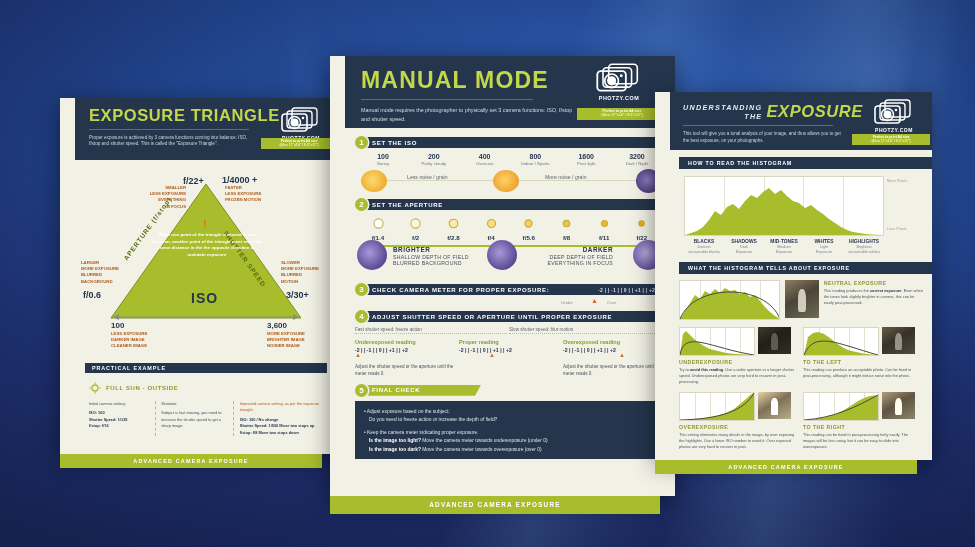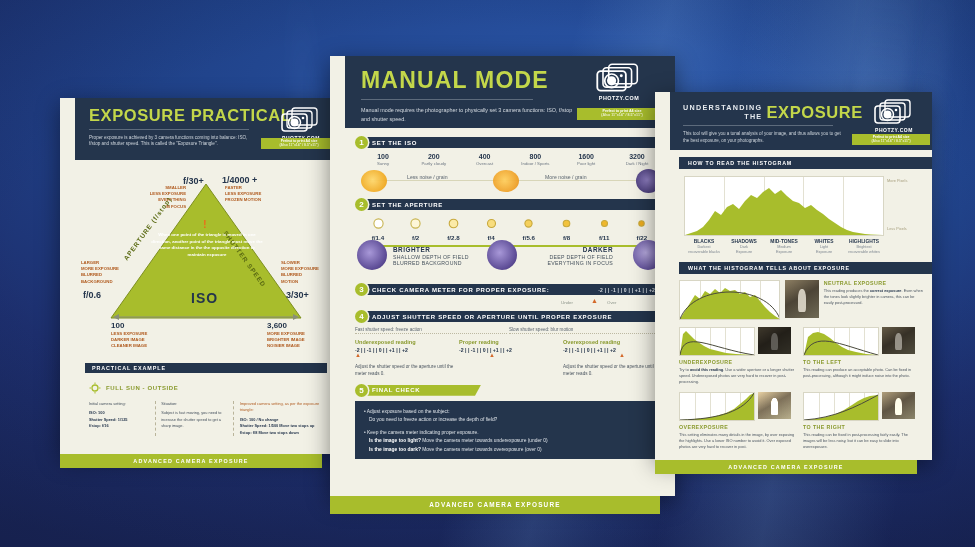--- a/index.html
+++ b/index.html
@@ -115,21 +115,21 @@
 
 <div id="stage">
   <div class="bg"></div>
   <div class="bg-streak" style="left:845px;top:-30px;width:52px;height:430px;transform:rotate(6deg);"></div>
   <div class="bg-streak" style="left:905px;top:-40px;width:30px;height:480px;transform:rotate(5deg);opacity:.6;"></div>
   <div class="bg-streak" style="left:296px;top:-20px;width:26px;height:420px;transform:rotate(-3deg);opacity:.45;"></div>
   <div class="bg-vig"></div>
 
   <div class="card" id="c1">
     <div class="head">
-      <div class="title">EXPOSURE PRACTICAL</div>
+      <div class="title">EXPOSURE TRIANGLE</div>
       <div class="rule"></div>
       <div class="sub">Proper exposure is achieved by 3 camera functions coming into balance: ISO, f/stop and shutter speed.  This is called the "Exposure Triangle".</div>
 
       <div class="logo" style="position:absolute;right:12px;top:8px;width:48px;">
         <svg width="40" height="28" viewBox="0 0 40 28" style="margin:0 auto;">
           <rect x="11" y="2" width="25" height="17" rx="3" fill="none" stroke="#fff" stroke-width="1.4"></rect>
           <rect x="6" y="5" width="25" height="17" rx="3" fill="none" stroke="#fff" stroke-width="1.4"></rect>
           <rect x="1" y="8" width="25" height="17" rx="3" fill="none" stroke="#fff" stroke-width="1.6"></rect>
           <circle cx="13.5" cy="16.5" r="6" fill="none" stroke="#fff" stroke-width="1.5"></circle>
           <circle cx="13.5" cy="16.5" r="4" fill="#fff"></circle>
@@ -142,21 +142,21 @@
         <span style="opacity:.75;">(Also 11"x14" / 8.5"x11")</span>
       </div>
     </div>
 
     <div class="body">
 
       <svg class="tri-wrap" viewBox="0 0 262 190">
         <polygon points="131,24 226,158 36,158" fill="#a8bd2c" stroke="#7d8f20" stroke-width="1"></polygon>
       </svg>
 
-      <div class="tri-big" style="left:108px;top:16px;">f/30+</div>
+      <div class="tri-big" style="left:108px;top:16px;">f/22+</div>
       <div class="tri-big" style="left:147px;top:15px;">1/4000 +</div>
       <div class="tri-label" style="left:69px;top:25px;width:42px;text-align:right;white-space:pre-line;">SMALLER
 LESS EXPOSURE
 EVERYTHING
 IN FOCUS</div>
       <div class="tri-label" style="left:150px;top:25px;width:52px;white-space:pre-line;">FASTER
 LESS EXPOSURE
 FROZEN MOTION</div>
 
       <div class="tri-side" style="left:50px;top:96px;transform:rotate(-54deg);transform-origin:left center;color:#5a6a13;">APERTURE (f/stop)</div>
@@ -397,21 +397,21 @@
         <div>• Keep the camera meter indicating proper exposure.</div>
         <div style="padding-left:5px;"><b>Is the image too light?</b><span> Move the camera meter towards underexposure (under 0)</span></div>
         <div style="padding-left:5px;"><b>Is the image too dark?</b><span> Move the camera meter towards overexposure (over 0)</span></div>
       </div>
     </div>
     <div class="footer" style="position:absolute;left:0;bottom:-18px;width:330px;height:18px;line-height:18px;font-size:6.4px;">ADVANCED CAMERA EXPOSURE</div>
   </div>
 
   <div class="card" id="c3">
     <div class="head">
-      <div style="display:flex;align-items:center;gap:4px;">
+      <div style="display:flex;align-items:flex-start;gap:4px;font-style:italic;">
         <div>
           <div class="kick">UNDERSTANDING</div>
           <div class="kick" style="text-align:right;">THE</div>
         </div>
         <div class="title">EXPOSURE</div>
       </div>
       <div class="rule"></div>
       <div class="sub">This tool will give you a tonal analysis of your image, and thus allows you to get the best exposure, on your photographs.</div>
 
       <div class="logo" style="position:absolute;right:14px;top:6px;width:48px;">

